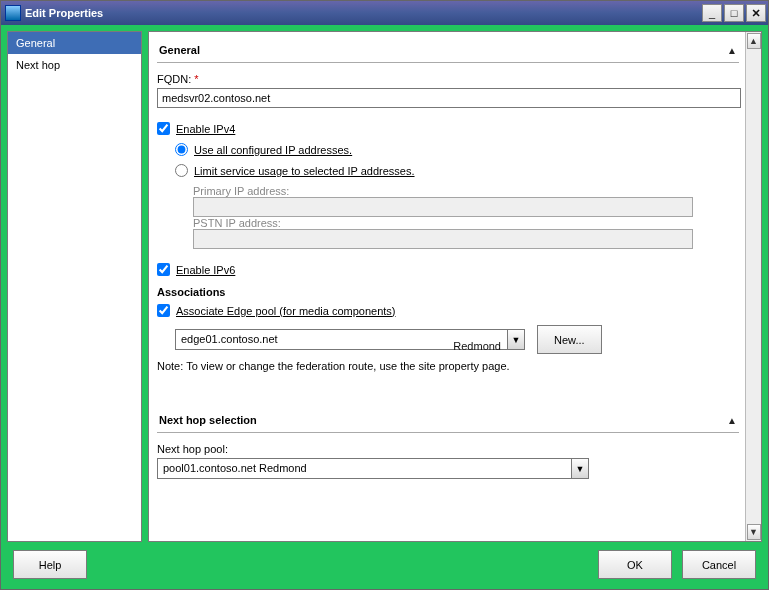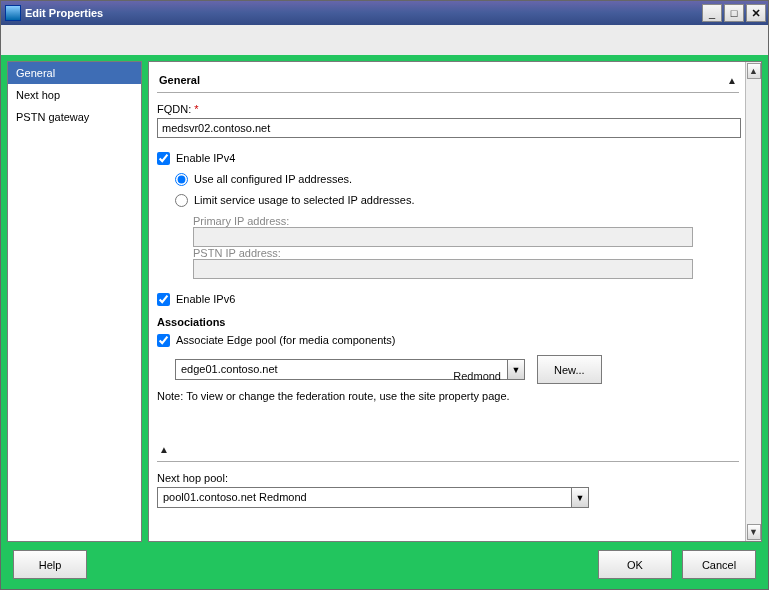--- a/index.html
+++ b/index.html
@@ -1,17 +1,17 @@
 <!DOCTYPE html>
 <html><head>
 <meta charset="utf-8">
 <style>
   * { box-sizing: border-box; }
   html, body { margin:0; padding:0; font-family: Tahoma, "Segoe UI", sans-serif; font-size:11px; background:#fff; }
-  .window { width:769px; height:590px; border:1px solid #666; background:#ececec; display:flex; flex-direction:column; position:relative;gap:30px; }
+  .window { width:769px; height:590px; border:1px solid #666; background:#ececec; display:flex; flex-direction:column; position:relative; }
   .titlebar { height:24px; background:linear-gradient(#66a 0%, #445c9a 50%, #334a85 100%); display:flex; align-items:center; color:#fff; flex:0 0 auto; }
   .titlebar .icon { width:16px; height:16px; margin:0 4px; background:linear-gradient(#8cf,#06a); border:1px solid #039; }
   .titlebar .title { flex:1; font-weight:bold; }
   .titlebar .win-btns { display:flex; gap:2px; margin-right:2px; }
   .win-btn { width:20px; height:18px; background:linear-gradient(#f6f6f6,#dcdcdc); border:1px solid #888; display:flex; align-items:center; justify-content:center; font-family: Arial; font-size:11px; cursor:default; color:#111; }
   .win-btn.close { font-weight:bold; }
   .client { flex:1; display:flex; flex-direction:column; padding:6px 6px 6px 6px; background:#22c55e; }
   .main-row { flex:1; display:flex; gap:6px; min-height:0; }
   .sidebar { width:135px; background:#fff; border:1px solid #7a7a7a; display:flex; flex-direction:column; }
   .side-item { padding:5px 8px; }
@@ -38,21 +38,21 @@
   .combo .left { flex:1; padding:3px 5px; white-space:nowrap; overflow:hidden; }
   .combo .right { padding:10px 6px; border-left:0; color:#111; }
   .combo .btn { width:17px; background:linear-gradient(#fdfdfd,#d7d7d7); border-left:1px solid #777; display:flex; align-items:center; justify-content:center; font-size:9px; }
   .btn3d { height:29px; padding:0 16px; background:linear-gradient(#fdfdfd,#e3e3e3); border:1px solid #7a7a7a; cursor:default; font:inherit; }
   .note { margin:6px 0 4px 0; }
   .nh-combo { width:432px; }
   .footer { display:flex; padding:8px 6px 4px 6px; gap:10px; }
   .footer .spacer { flex:1; }
   .footer .btn3d { width:74px; padding:0; }
   input[type=checkbox], input[type=radio] { margin:0 6px 0 0; vertical-align:middle; }
-  label.inline { display:flex; align-items:flex-start; }
+  label.inline { display:flex; align-items:center;text-decoration:underline; }
 </style>
 </head>
 <body>
 
 <div class="window">
   <div class="titlebar">
     <div class="icon"></div>
     <div class="title">Edit Properties</div>
     <div class="win-btns">
       <div class="win-btn">_</div>
@@ -60,21 +60,20 @@
       <div class="win-btn close">✕</div>
     </div>
   </div>
 
   <div class="client">
     <div class="main-row">
 
       <div class="sidebar">
         <div class="side-item selected"><span>General</span></div>
         <div class="side-item"><span>Next hop</span></div>
-        <div class="side-item"><span>PSTN gateway</span></div>
       </div>
 
       <div class="content-wrap">
         <div class="content">
 
           <div class="section-hdr">
             <span class="label">General</span>
             <span class="chev">▲</span>
           </div>
 
@@ -133,20 +132,21 @@
               <div class="btn">▼</div>
             </div>
             <button class="btn3d">New...</button>
           </div>
 
           <div class="note indent1">Note: To view or change the federation route, use the site property page.</div>
 
           <div style="height:28px;"></div>
 
           <div class="section-hdr">
+            <span class="label">Next hop selection</span>
             <span class="chev">▲</span>
           </div>
 
           <div class="field-label">Next hop pool:</div>
           <div class="combo nh-combo">
             <div class="left">pool01.contoso.net   Redmond</div>
             <div class="btn">▼</div>
           </div>
 
         </div>

